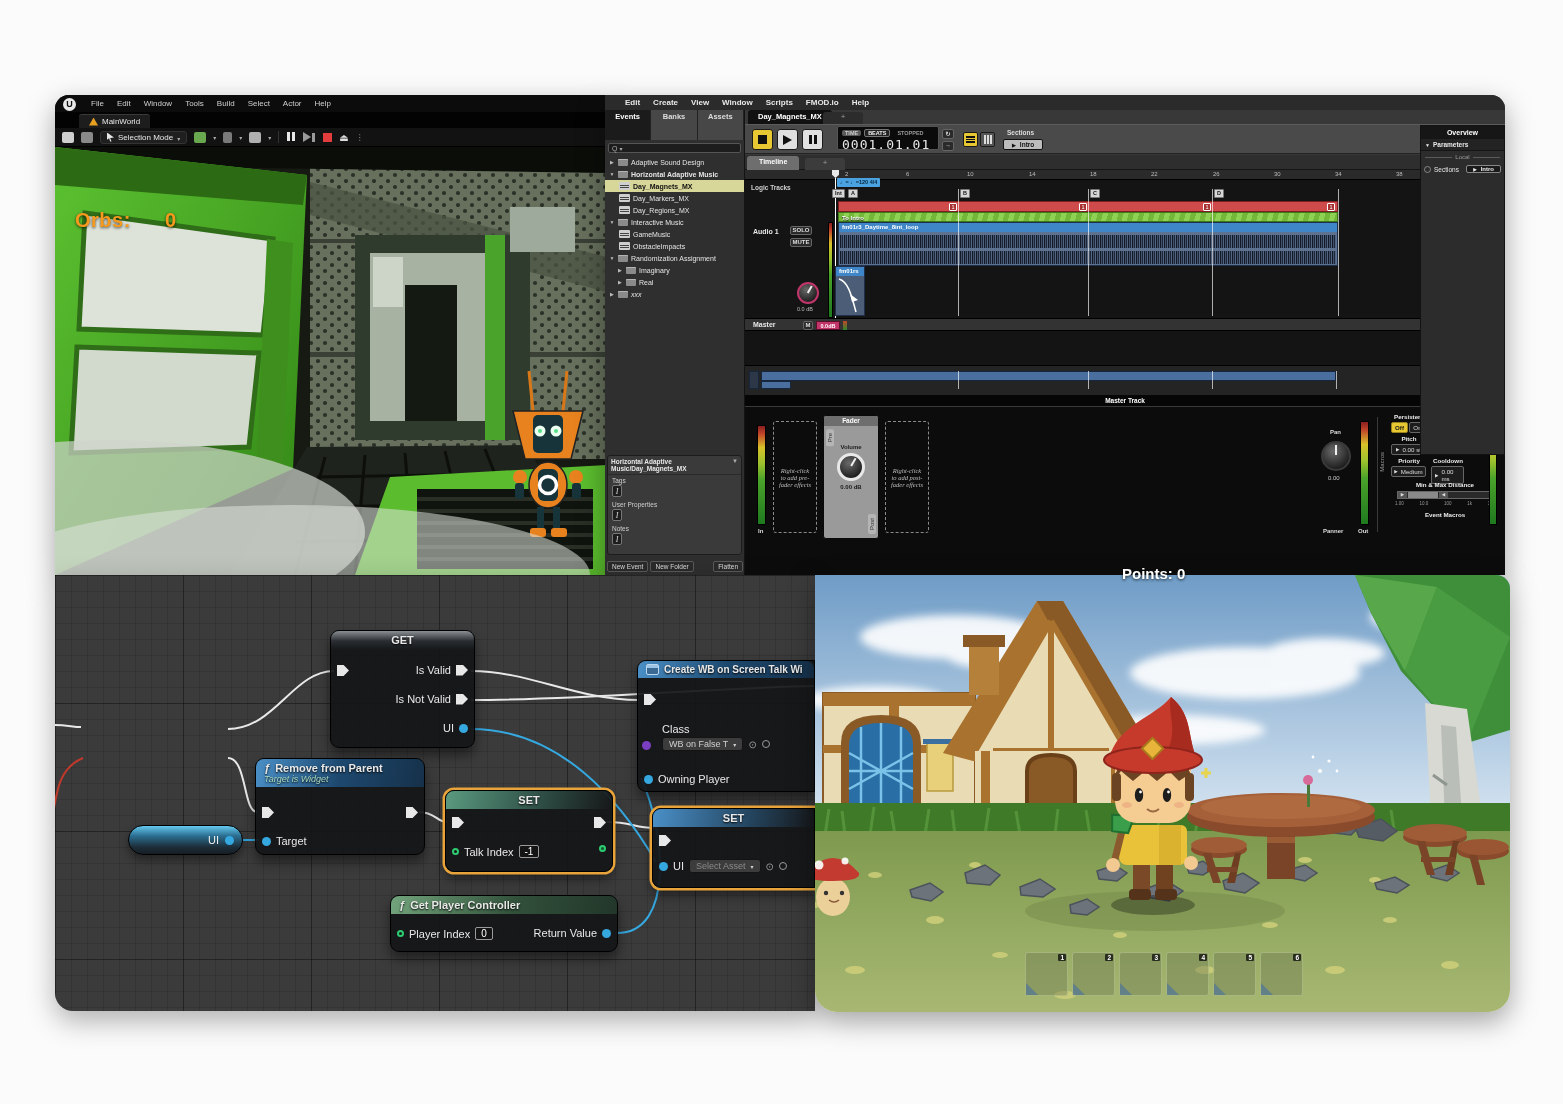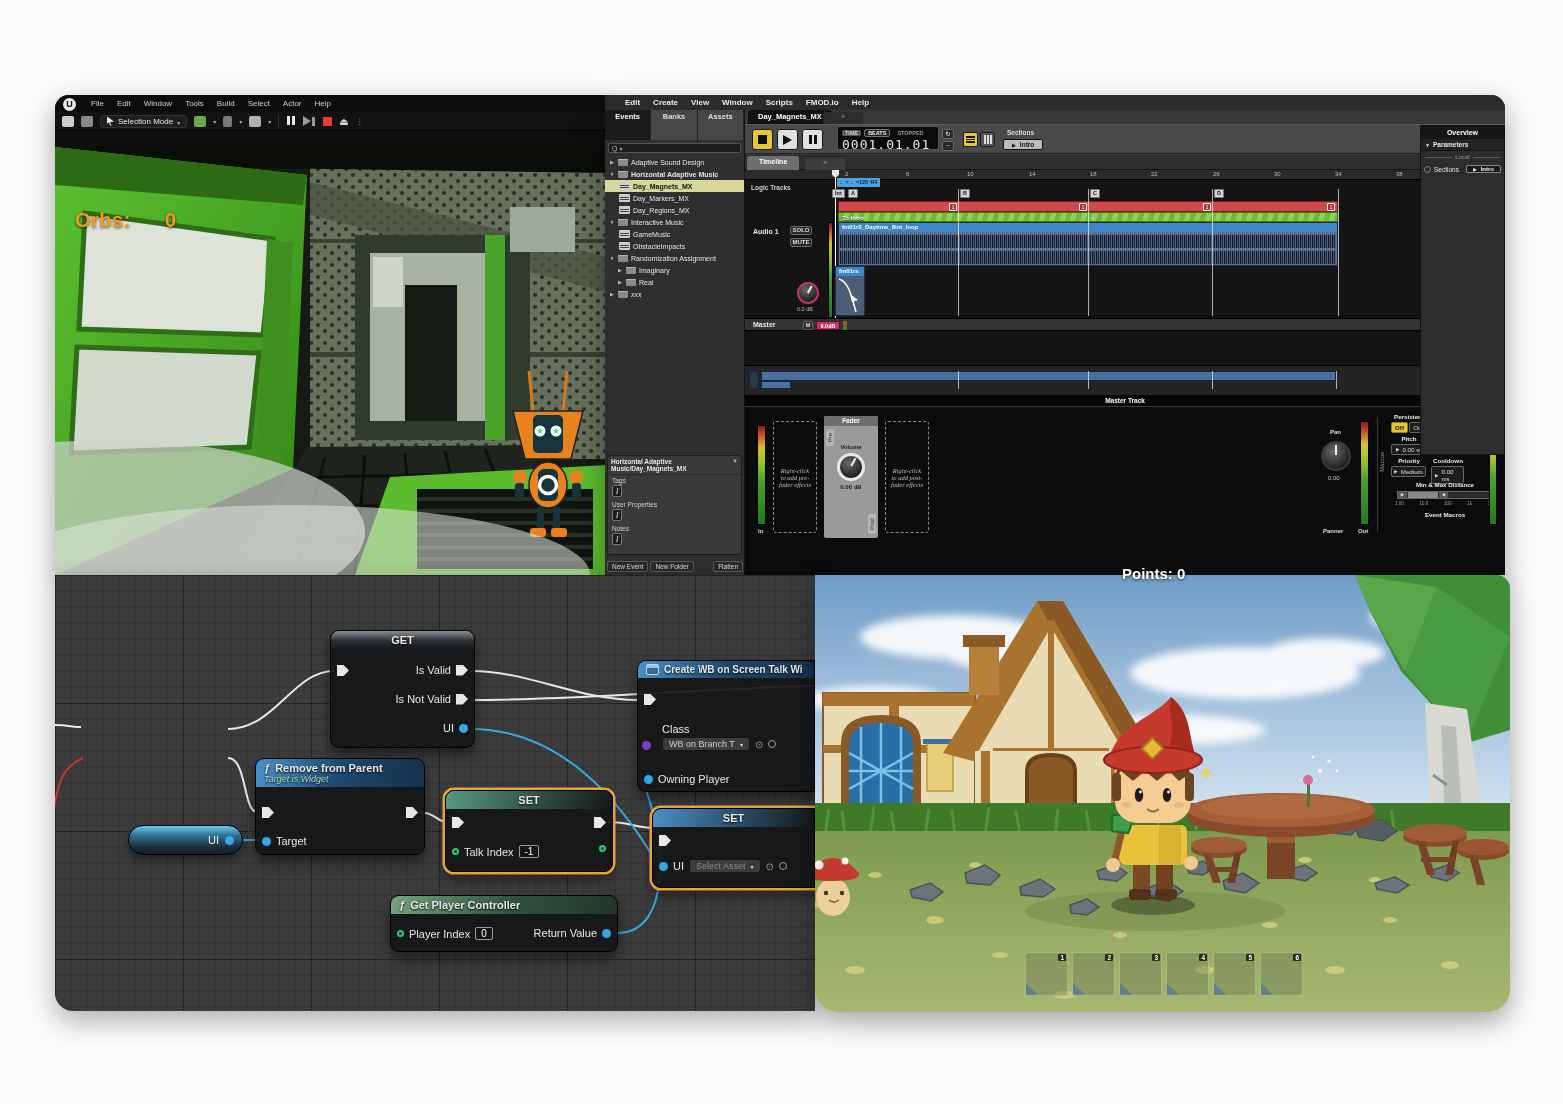--- a/index.html
+++ b/index.html
@@ -128,20 +128,26 @@
     <span>File</span>
     <span>Edit</span>
     <span>Window</span>
     <span>Tools</span>
     <span>Build</span>
     <span>Select</span>
     <span>Actor</span>
     <span>Help</span>
   </div>
   <div class="r ue-logo">U</div>
+  <div class="ue-tabrow">
+    <div class="ue-tab">
+      <span class="warn"></span>
+      <span>MainWorld</span>
+    </div>
+  </div>
   <div class="ue-toolbar">
     <span class="tbico" style="background:#cfcfcf"></span>
     <span class="tbico" style="background:#8a8a8a"></span>
     <span class="selmode">
       <span style="width:7px;height:9px;background:#e8e8e8;clip-path:polygon(0 0,100% 55%,45% 60%,65% 100%,45% 100%,30% 65%,0 80%)"></span>
       <span>Selection Mode</span>
       <span class="caret">▾</span>
     </span>
     <span class="tbico" style="background:#6aa84f"></span>
       <span class="caret">▾</span>
@@ -664,21 +670,21 @@
         <span class="pexec"></span>
       </span>
     <span class="prowl" style="left:24px;top:62px">
         <span>Class</span>
       </span>
     <span class="prowl" style="left:4px;top:80px">
         <span class="pdot" style="background:#7a3fc0"></span>
       </span>
     <span class="prowl" style="left:24px;top:76px">
       <span class="ndrop">
-          <span>WB on Branch T</span>
+          <span>WB on False T</span>
           <span style="font-size:6px">▾</span>
         </span>
       <span style="color:#9a9a9a;font-size:10px">⊙</span>
       <span style="width:8px;height:8px;border:1.5px solid #9a9a9a;border-radius:50%;position:relative"></span>
     </span>
     <span class="prowl" style="left:6px;top:112px">
         <span class="pdot" style="background:#35a8e0"></span>
         <span>Owning Player</span>
       </span>
   </div>

